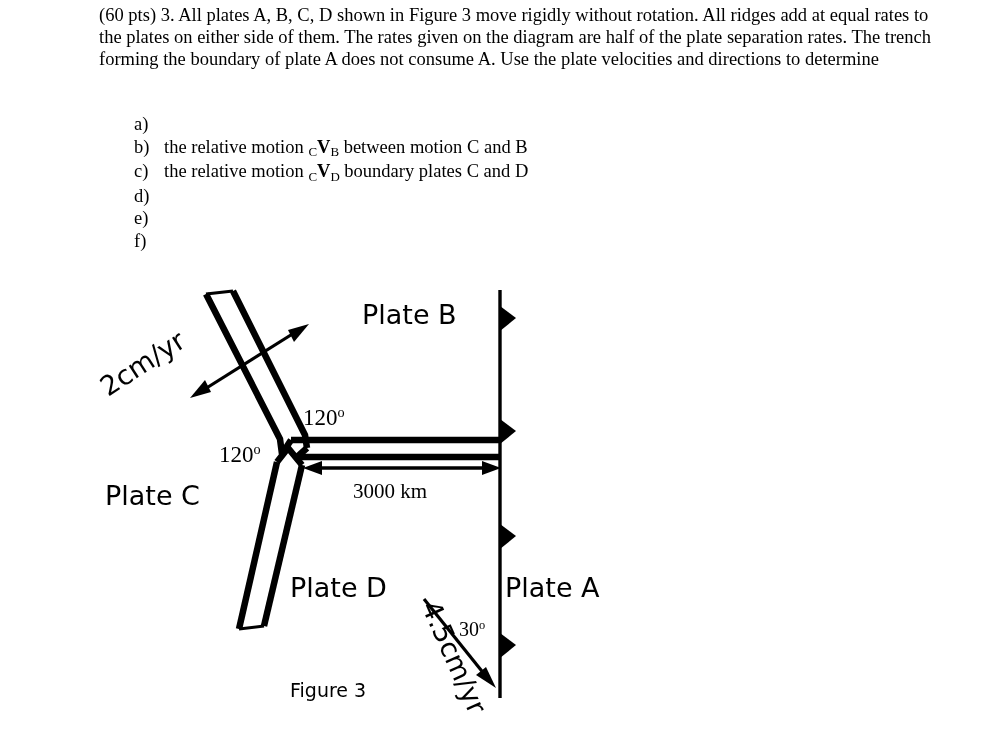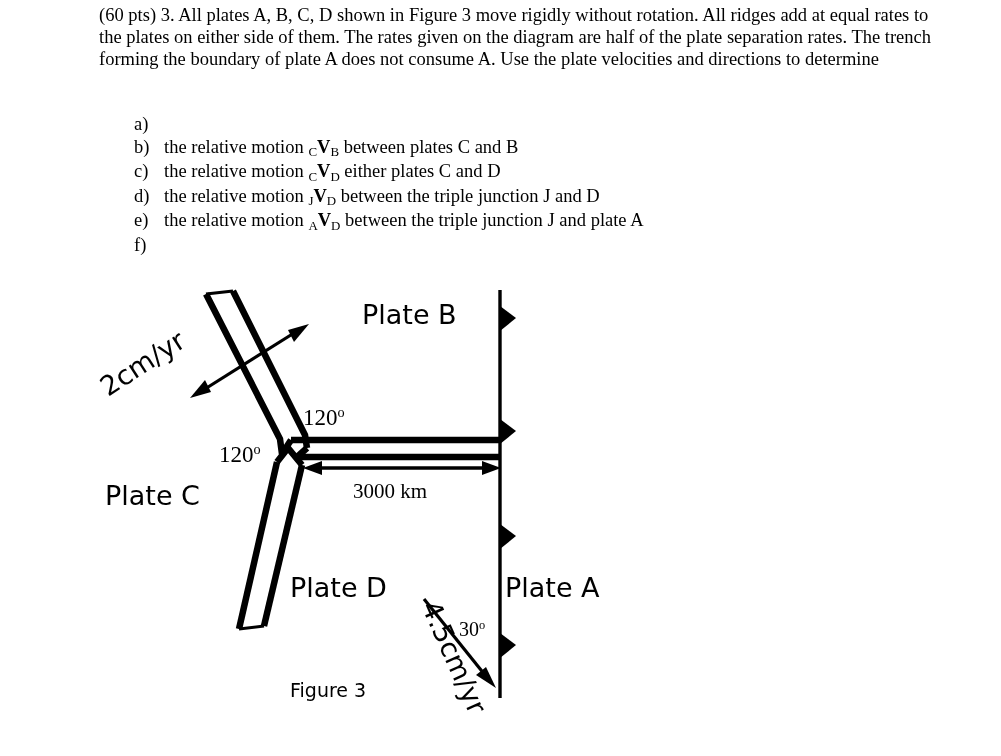--- a/index.html
+++ b/index.html
@@ -142,36 +142,34 @@
   </div>
 
   <div id="question-list">
 
     <div class="q-row">
       <span class="q-marker">a)</span>
     </div>
 
     <div class="q-row">
       <span class="q-marker">b)</span>
-      <span class="q-text"><span>the relative motion </span><sub>C</sub><span class="vec">V</span><sub>B</sub><span> between plates C and B</span></span>
+      <span class="q-text"><span>the relative motion </span><sub>C</sub><span class="vec">V</span><sub>B</sub><span> between motion C and B</span></span>
     </div>
 
     <div class="q-row">
       <span class="q-marker">c)</span>
-      <span class="q-text"><span>the relative motion </span><sub>C</sub><span class="vec">V</span><sub>D</sub><span> either plates C and D</span></span>
+      <span class="q-text"><span>the relative motion </span><sub>C</sub><span class="vec">V</span><sub>D</sub><span> boundary plates C and D</span></span>
     </div>
 
     <div class="q-row">
       <span class="q-marker">d)</span>
-      <span class="q-text"><span>the relative motion </span><sub>J</sub><span class="vec">V</span><sub>D</sub><span> between the triple junction J and D</span></span>
     </div>
 
     <div class="q-row">
       <span class="q-marker">e)</span>
-      <span class="q-text"><span>the relative motion </span><sub>A</sub><span class="vec">V</span><sub>D</sub><span> between the triple junction J and plate A</span></span>
     </div>
 
     <div class="q-row">
       <span class="q-marker">f)</span>
     </div>
 
   </div>
 
   <div id="figure">
     <svg width="1001" height="494" viewBox="0 0 1001 494" xmlns="http://www.w3.org/2000/svg">

